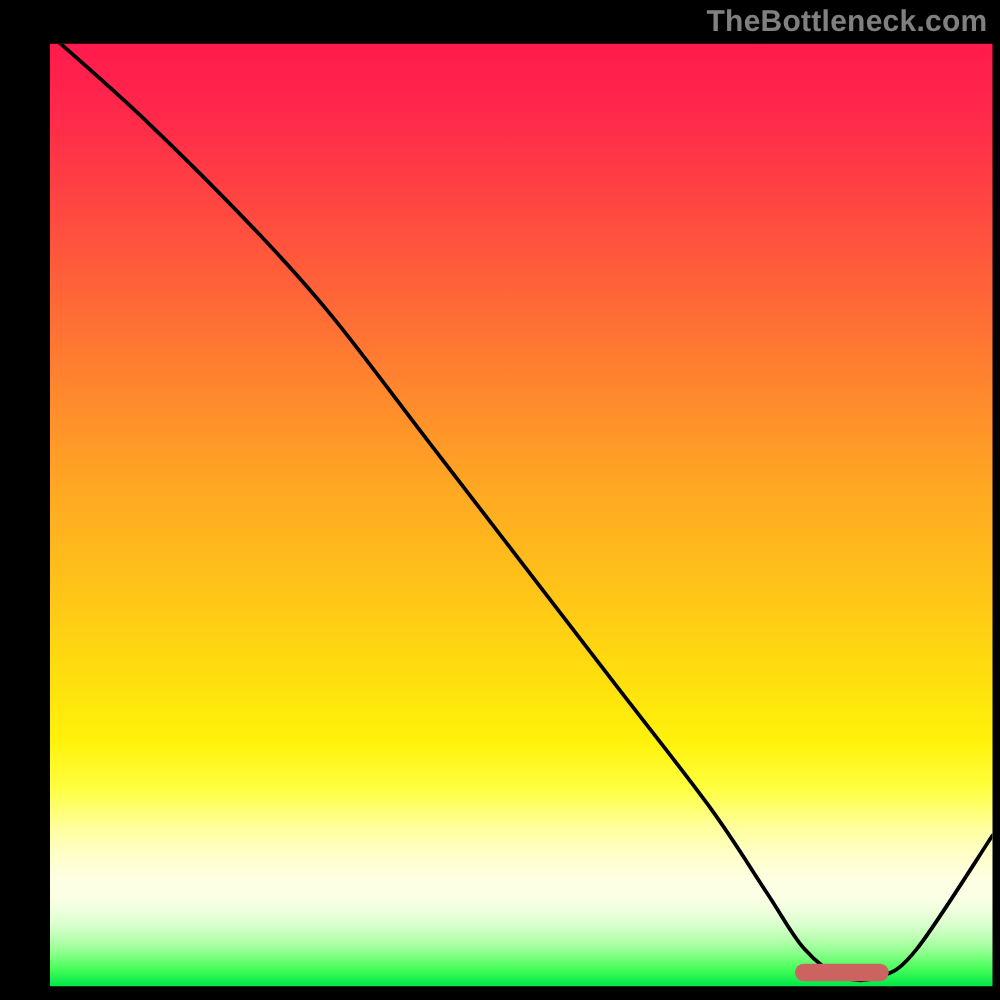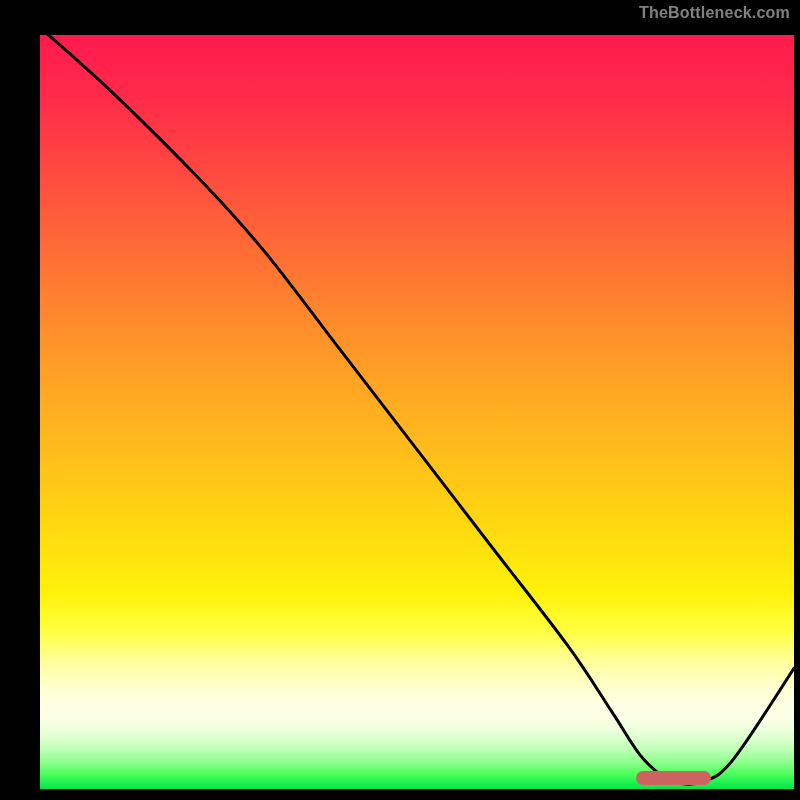--- a/index.html
+++ b/index.html
@@ -15,21 +15,21 @@
     position: relative;
     width: 800px;
     height: 800px;
     background: #000;
   }
   .watermark {
     position: absolute;
     top: 4px;
     right: 10px;
     color: #808080;
-    font-size: 16px;
+    font-size: 24px;
     font-weight: 600;
     letter-spacing: 0.2px;
     z-index: 5;
   }
   .plot-area {
     position: absolute;
     left: 40px;
     top: 35px;
     width: 754px;
     height: 754px;

